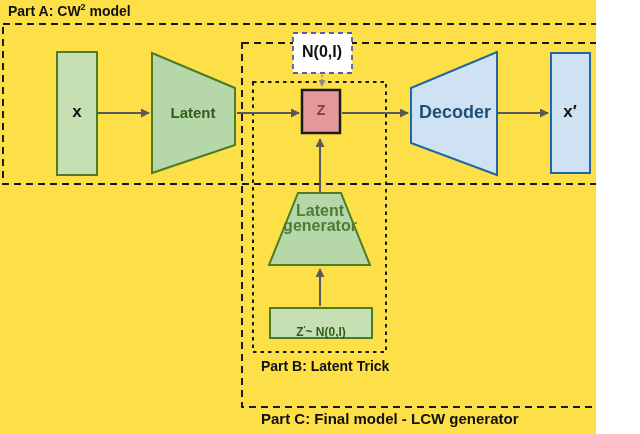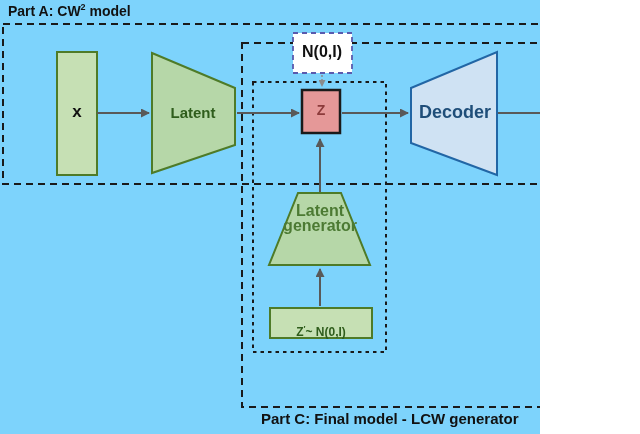--- a/index.html
+++ b/index.html
@@ -1,20 +1,20 @@
 <!DOCTYPE html>
 <html><head>
 <meta charset="utf-8">
 <style>
   html, body { margin: 0; padding: 0; background: #ffffff; }
   #figure {
     position: relative;
-    width: 540px;
+    width: 596px;
     height: 434px;
-    background: #7dd3fc;
+    background: #fde047;
     font-family: "Liberation Sans", sans-serif;
     overflow: hidden;
   }
   #shapes { position: absolute; left: 0; top: 0; }
   .lbl {
     position: absolute;
     font-weight: 700;
     white-space: nowrap;
     transform: translate(-50%, -50%);
     text-align: center;
@@ -74,20 +74,21 @@
     <line x1="237" y1="113" x2="299" y2="113" stroke="#595959" stroke-width="2" marker-end="url(#ah)"></line>
     <line x1="342" y1="113" x2="408" y2="113" stroke="#595959" stroke-width="2" marker-end="url(#ah)"></line>
     <line x1="498" y1="113" x2="548" y2="113" stroke="#595959" stroke-width="2" marker-end="url(#ah)"></line>
     <line x1="320" y1="192" x2="320" y2="139" stroke="#595959" stroke-width="2" marker-end="url(#ah)"></line>
     <line x1="320" y1="306" x2="320" y2="269" stroke="#595959" stroke-width="2" marker-end="url(#ah)"></line>
     <line x1="322" y1="75" x2="322" y2="86" stroke="#8a8a8a" stroke-width="1.5" stroke-dasharray="2 2" marker-end="url(#ahs)"></line>
   </svg>
 
   <div class="title" id="part-a-title"><span>Part A: CW</span><sup>2</sup><span> model</span></div>
 
+  <div class="title" id="part-b-title">Part B: Latent Trick</div>
 
   <div class="title" id="part-c-title">Part C: Final model - LCW generator</div>
 
   <div class="lbl" id="x-label">x</div>
   <div class="lbl" id="encoder-label">Latent</div>
   <div class="lbl" id="z-label">Z</div>
   <div class="lbl" id="decoder-label">Decoder</div>
   <div class="lbl" id="xp-label">x′</div>
   <div class="lbl" id="noise-label">N(0,I)</div>
 

